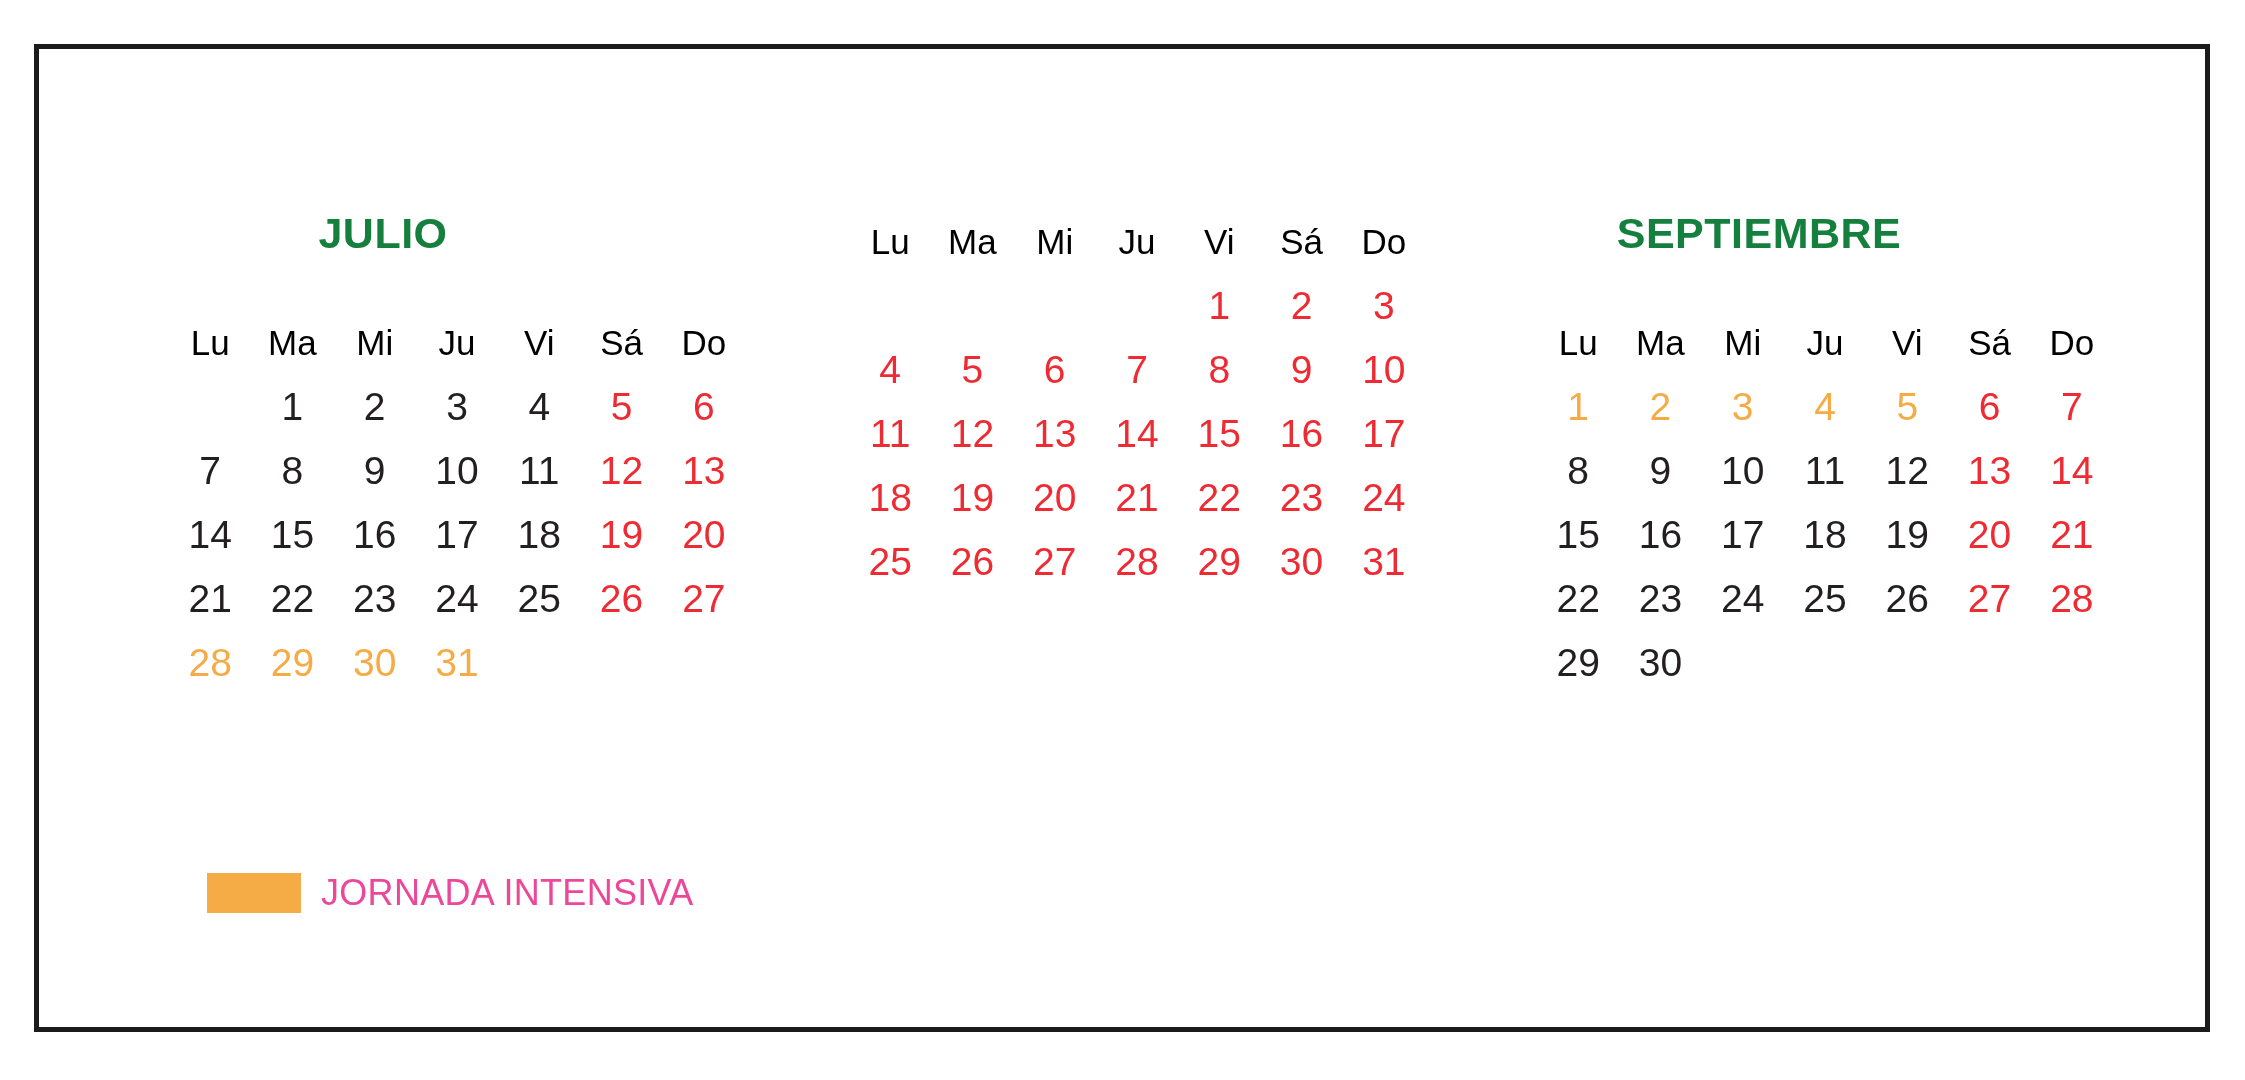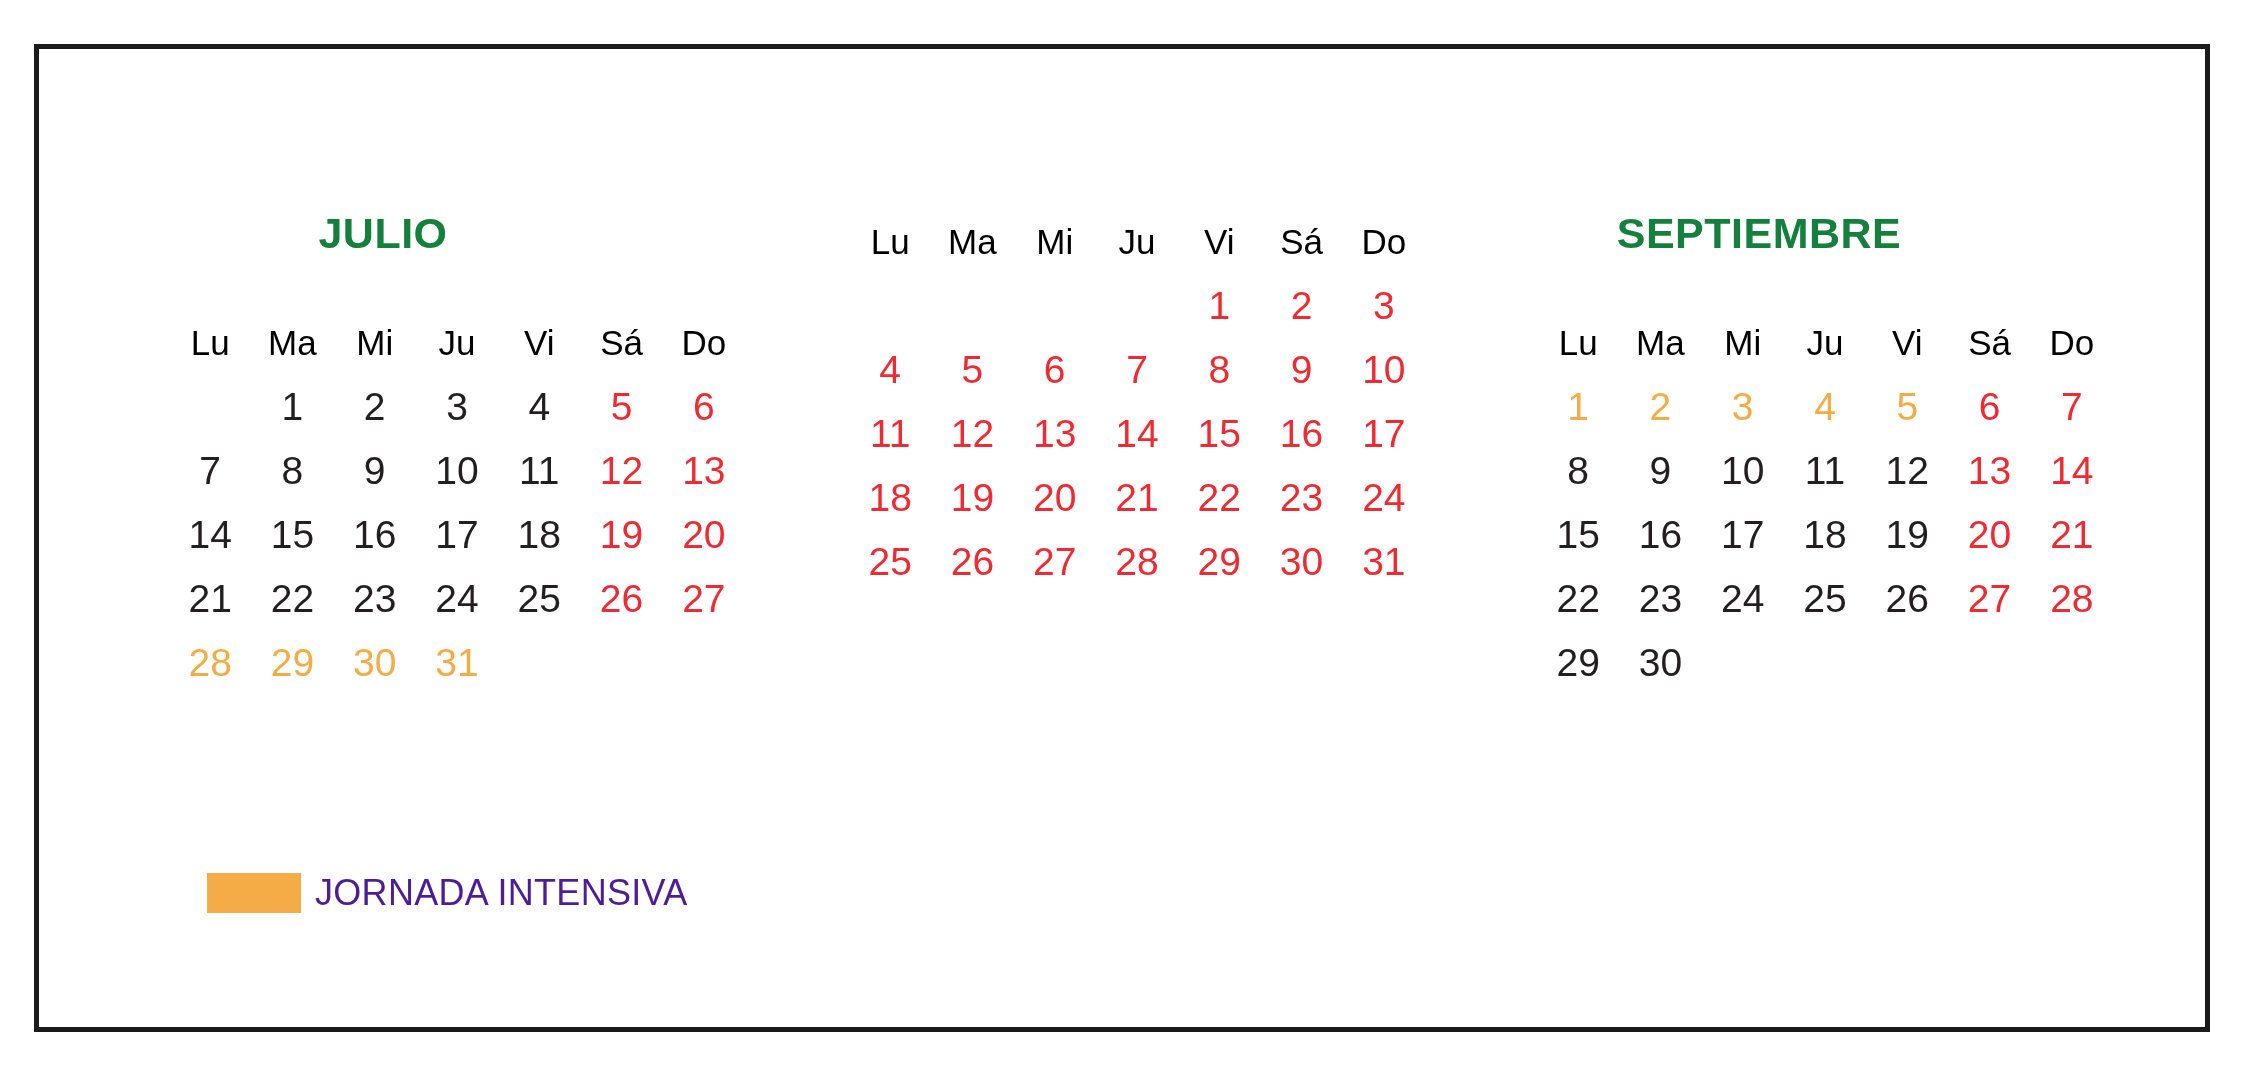--- a/index.html
+++ b/index.html
@@ -90,22 +90,22 @@
   }
   .swatch {
     width: 94px;
     height: 40px;
     flex: none;
   }
   .sw-intensive { background: #f6ac46; }
   .sw-closed { background: #ee2b33; }
   .legend-label {
     font-size: 36px;
-    color: #4c1d95;
-    margin-left: 14px;
+    color: #ec4899;
+    margin-left: 20px;
     letter-spacing: 0.3px;
   }
 </style>
 </head>
 <body>
 
 <div class="page">
   <div class="frame">
 
     <div class="months" id="months-container">

